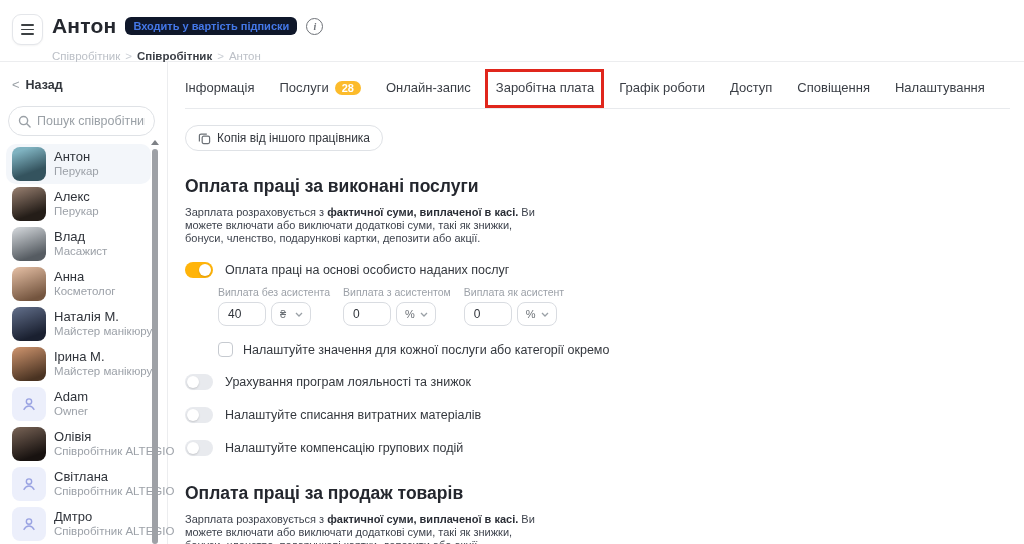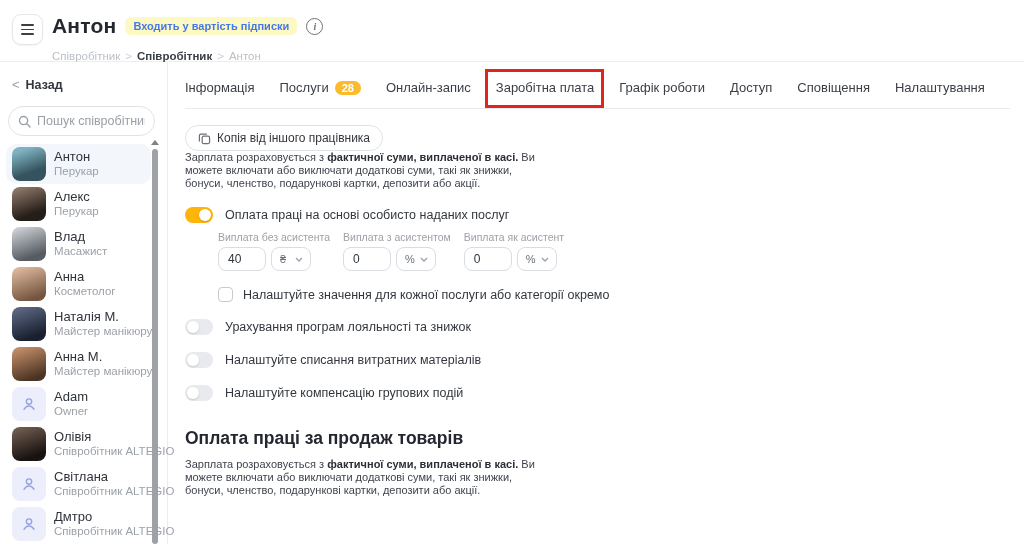--- a/index.html
+++ b/index.html
@@ -10,21 +10,21 @@
   }
   
   .header { height:62px; border-bottom:1px solid #ECEDEF; display:flex; padding:14px 0 0 12px; }
   .burger { width:31px; height:31px; border:1px solid #E4E6EA; border-radius:9px;
     box-shadow:0 1px 2px rgba(0,0,0,.05); display:flex; flex-direction:column; gap:2.5px;
     align-items:center; justify-content:center; background:#fff; cursor:pointer; flex:none; }
   .burger span { width:13px; height:1.8px; background:#3c4043; border-radius:1px; }
   .title-block { margin-left:9px; }
   .title-row { display:flex; align-items:center; gap:9px; }
   .page-title { font-size:21px; font-weight:700; color:#24272e; letter-spacing:.2px; }
-  .sub-badge { background:#fef9c3; color:#4478E8; font-size:11px; font-weight:600;
+  .sub-badge { background:#0f172a; color:#4478E8; font-size:11px; font-weight:600;
     padding:3px 8px; border-radius:6px; }
   .info-icon { width:17px; height:17px; border:1.4px solid #6E7278; border-radius:50%;
     color:#6E7278; font-size:10px; display:flex; align-items:center; justify-content:center;
     font-family:"Liberation Serif", serif; font-style:italic; font-weight:700; }
   .breadcrumb { margin-top:12px; font-size:11.5px; color:#BCC0C7; display:flex; gap:5px; }
   .breadcrumb .sep { color:#CBCFD5; }
   .crumb-strong { color:#3A3E45; font-weight:700; }
   
   .layout { display:flex; height:482px; }
   .sidebar { width:168px; flex:none; border-right:1px solid #ECEDEF; position:relative; }
@@ -180,21 +180,21 @@
         <div class="avatar av-p5"></div>
         <div class="staff-txt">
           <div class="staff-name">Наталія М.</div>
           <div class="staff-role">Майстер манікюру</div>
         </div>
       </div>
 
       <div class="staff-item">
         <div class="avatar av-p6"></div>
         <div class="staff-txt">
-          <div class="staff-name">Анна М.</div>
+          <div class="staff-name">Ірина М.</div>
           <div class="staff-role">Майстер манікюру</div>
         </div>
       </div>
 
       <div class="staff-item">
         <div class="avatar av-ph">
           <svg width="20" height="20" viewBox="0 0 24 24" fill="none" stroke="#99A2E2" stroke-width="1.7" stroke-linecap="round">
             <circle cx="12" cy="9" r="3.2"></circle>
               <path d="M6 18.5c1.4-2.7 3.6-4.1 6-4.1s4.6 1.4 6 4.1"></path>
           </svg>
@@ -280,20 +280,21 @@
       <span>
         <svg width="13" height="13" viewBox="0 0 14 14" fill="none" stroke="#6B7076" stroke-width="1.3">
           <rect x="4.5" y="4.5" width="8" height="8" rx="1.6"></rect>
           <path d="M9.5 2.2 H3.3 A1.8 1.8 0 0 0 1.5 4 v6.2"></path>
         </svg>
       </span>
       <span>Копія від іншого працівника</span>
     </button>
 
     
+    <div class="section-title">Оплата праці за виконані послуги</div>
     <div class="section-desc">
       <span>Зарплата розраховується з </span><span class="b">фактичної суми, виплаченої в касі.</span><span> Ви можете включати або виключати додаткові суми, такі як знижки, бонуси, членство, подарункові картки, депозити або акції.</span>
     </div>
 
     <div class="toggle-row">
       <div class="toggle on">
           <div class="knob"></div>
         </div>
       <span>Оплата праці на основі особисто наданих послуг</span>
     </div>

